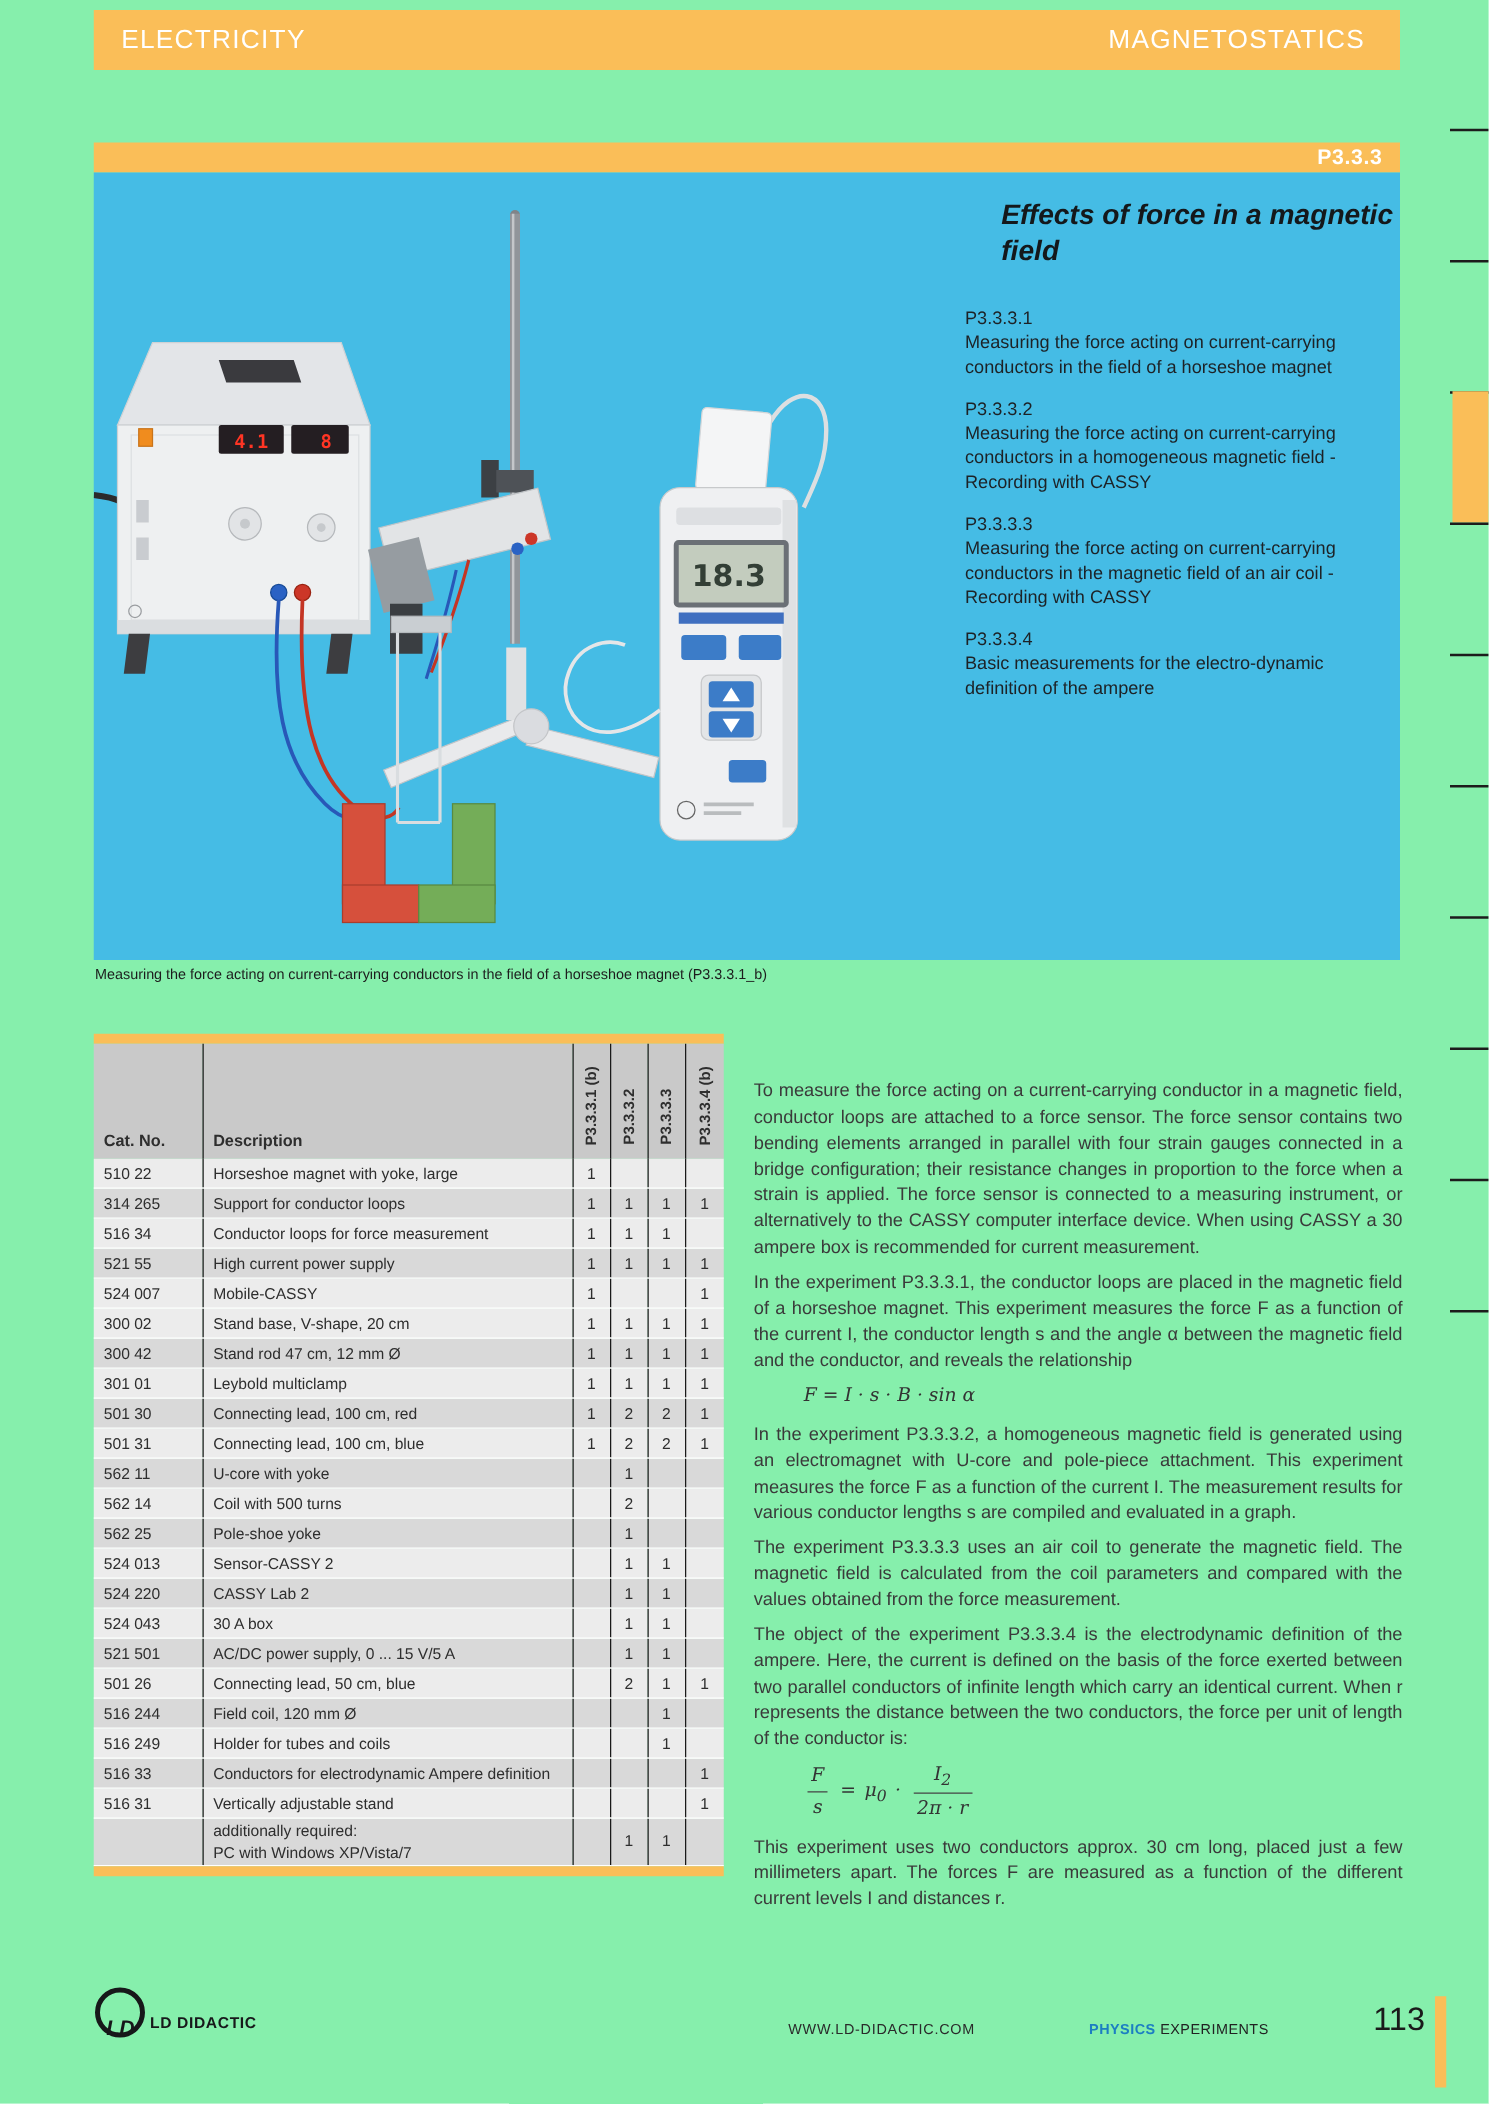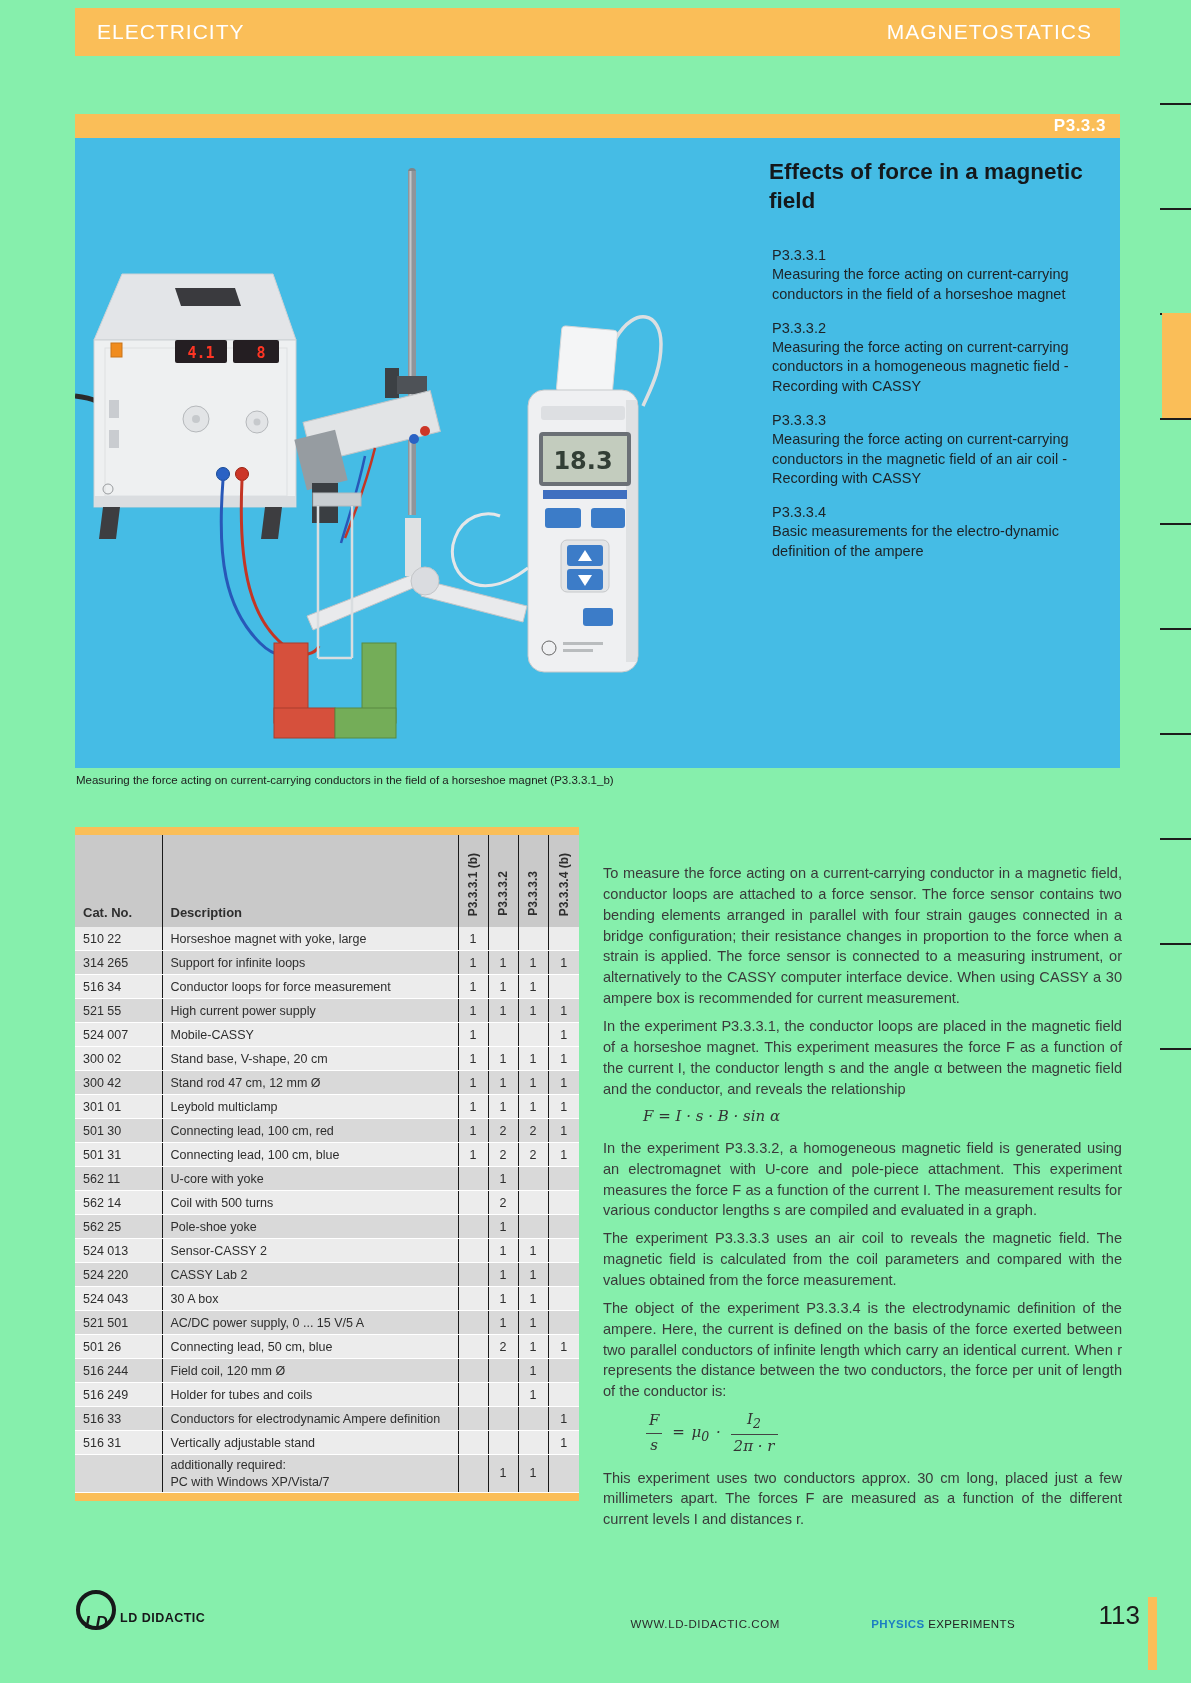--- a/index.html
+++ b/index.html
@@ -14,22 +14,22 @@
   
   .topbar{position:absolute;left:75px;top:8px;width:1045px;height:48px;background:var(--orange);
           color:#fff;display:flex;justify-content:space-between;align-items:center;
           padding:0 28px 0 22px;box-sizing:border-box;font-size:21px;letter-spacing:1px;}
   .codebar{position:absolute;left:75px;top:114px;width:1045px;height:24px;background:var(--orange);
            color:#fff;font-weight:bold;font-size:17px;text-align:right;line-height:24px;
            padding-right:14px;box-sizing:border-box;letter-spacing:0.5px;}
 
   
   .hero{position:absolute;left:75px;top:138px;width:1045px;height:630px;background:var(--blue);}
-  .hero-title{position:absolute;left:694px;top:20px;width:330px;font-size:22.5px;font-weight:bold;
-              color:#14181b;line-height:1.27;}
+  .hero-title{position:absolute;left:726px;top:20px;width:330px;font-size:22.5px;font-weight:bold;
+              color:#14181b;line-height:1.27;font-style:italic;}
   .exp-list{position:absolute;left:697px;top:108px;width:345px;}
   .exp{margin-bottom:15px;font-size:14.5px;line-height:1.33;color:var(--ink);}
   .photo-svg{position:absolute;left:0;top:0;}
 
   .caption{position:absolute;left:76px;top:774px;font-size:11.5px;color:#1c1c1c;}
 
   
   .parts{position:absolute;left:75px;top:827px;width:504px;}
   .hbar{height:8px;background:var(--orange);}
   table.parts-tbl{border-collapse:collapse;table-layout:fixed;width:504px;
@@ -226,21 +226,21 @@
           <tr>
       <td>510 22</td>
       <td class="rule">Horseshoe magnet with yoke, large</td>
       <td class="qty rule">1</td>
       <td class="qty rule"></td>
       <td class="qty rule"></td>
       <td class="qty rule"></td>
     </tr>
           <tr class="alt">
       <td>314 265</td>
-      <td class="rule">Support for infinite loops</td>
+      <td class="rule">Support for conductor loops</td>
       <td class="qty rule">1</td>
       <td class="qty rule">1</td>
       <td class="qty rule">1</td>
       <td class="qty rule">1</td>
     </tr>
           <tr>
       <td>516 34</td>
       <td class="rule">Conductor loops for force measurement</td>
       <td class="qty rule">1</td>
       <td class="qty rule">1</td>
@@ -410,21 +410,21 @@
         </tbody>
     </table>
     <div class="hbar"></div>
   </div>
 
   <div class="article">
     <p>To measure the force acting on a current-carrying conductor in a magnetic field, conductor loops are attached to a force sensor. The force sensor contains two bending elements arranged in parallel with four strain gauges connected in a bridge configuration; their resistance changes in proportion to the force when a strain is applied. The force sensor is connected to a measuring instrument, or alternatively to the CASSY computer interface device. When using CASSY a 30 ampere box is recommended for current measurement.</p>
     <p>In the experiment P3.3.3.1, the conductor loops are placed in the magnetic field of a horseshoe magnet. This experiment measures the force F as a function of the current I, the conductor length s and the angle α between the magnetic field and the conductor, and reveals the relationship</p>
     <div class="formula">F = I · s · B · sin α</div>
     <p>In the experiment P3.3.3.2, a homogeneous magnetic field is generated using an electromagnet with U-core and pole-piece attachment. This experiment measures the force F as a function of the current I. The measurement results for various conductor lengths s are compiled and evaluated in a graph.</p>
-    <p>The experiment P3.3.3.3 uses an air coil to reveals the magnetic field. The magnetic field is calculated from the coil parameters and compared with the values obtained from the force measurement.</p>
+    <p>The experiment P3.3.3.3 uses an air coil to generate the magnetic field. The magnetic field is calculated from the coil parameters and compared with the values obtained from the force measurement.</p>
     <p>The object of the experiment P3.3.3.4 is the electrodynamic definition of the ampere. Here, the current is defined on the basis of the force exerted between two parallel conductors of infinite length which carry an identical current. When r represents the distance between the two conductors, the force per unit of length of the conductor is:</p>
     <div class="formula">
       <span class="frac"><span class="fnum">F</span><span class="fden">s</span></span>
       <span class="fop">=</span>
       <span><span>μ</span><sub>0</sub></span>
       <span class="fop">·</span>
       <span class="frac"><span class="fnum"><span>I</span><sub>2</sub></span><span class="fden">2π · r</span></span>
     </div>
     <p>This experiment uses two conductors approx. 30 cm long, placed just a few millimeters apart. The forces F are measured as a function of the different current levels I and distances r.</p>
   </div>

